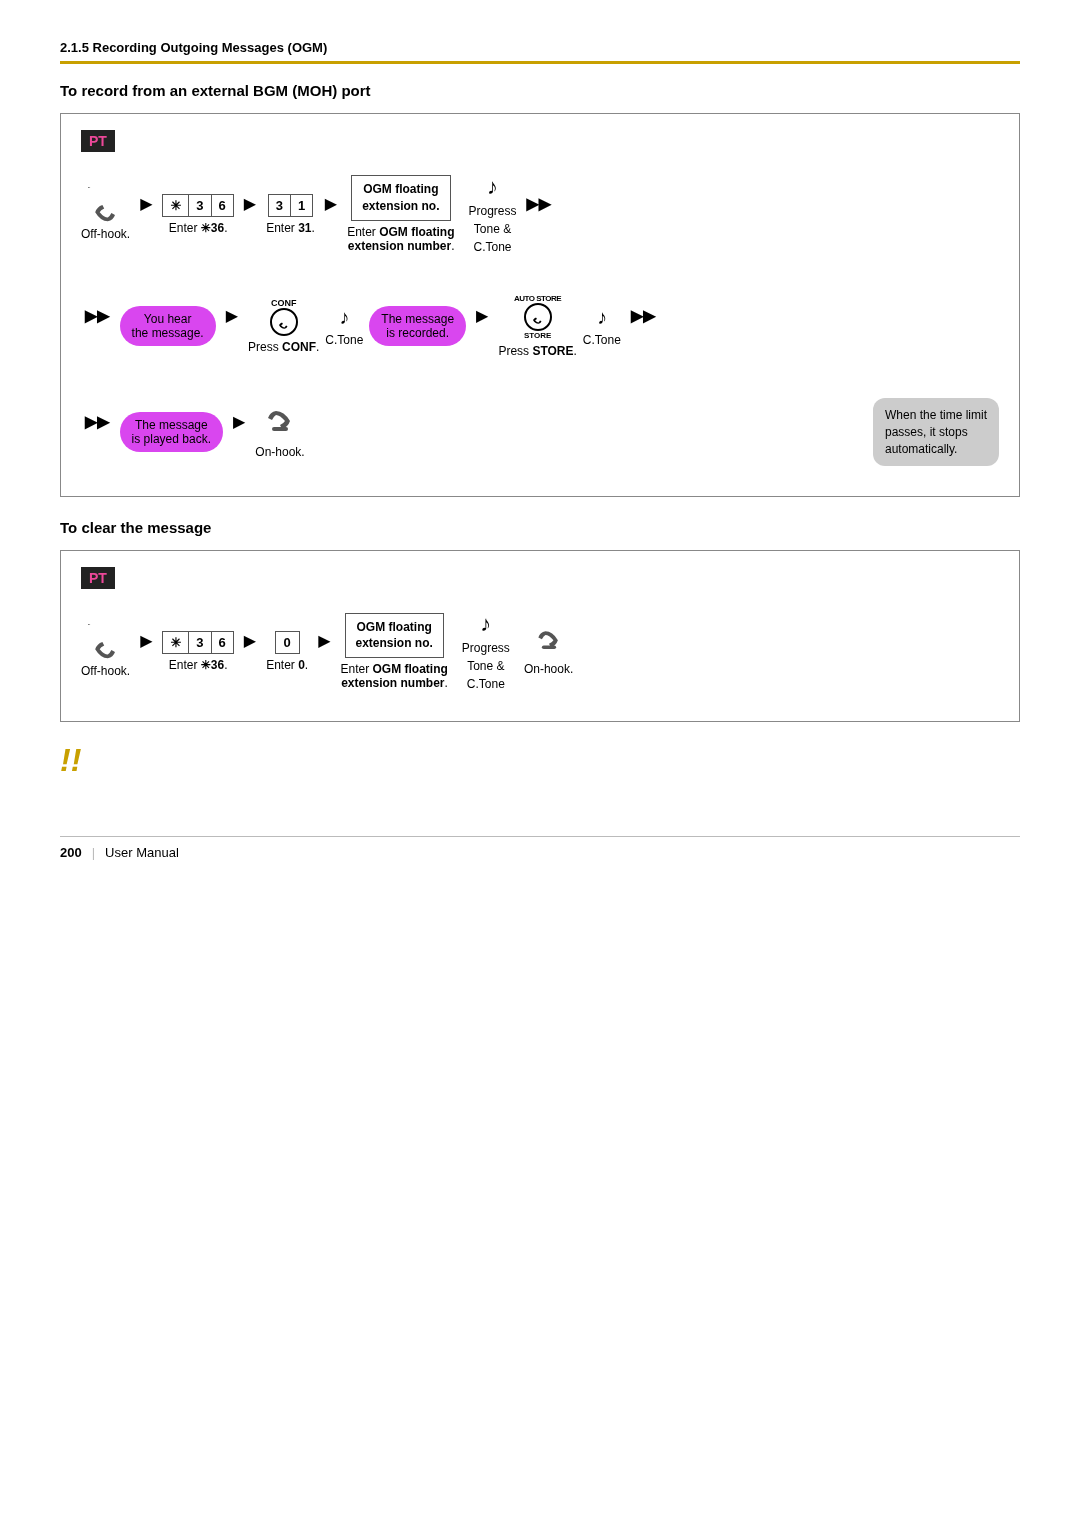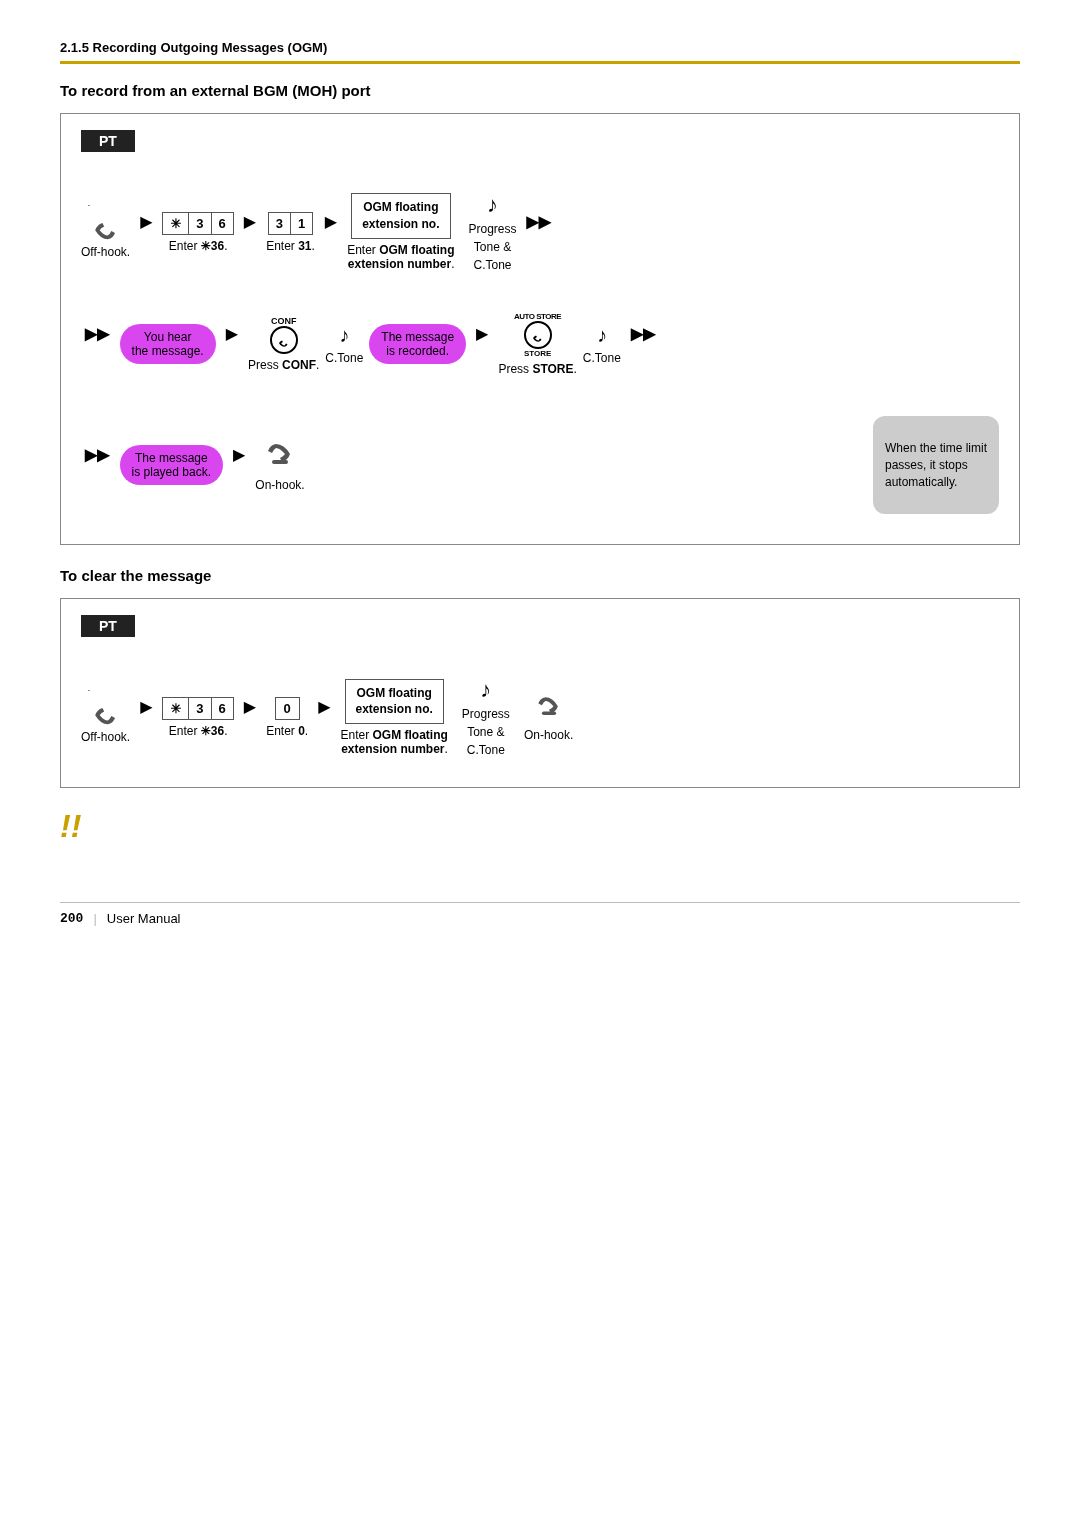--- a/index.html
+++ b/index.html
@@ -28,26 +28,25 @@
       margin-bottom: 14px;
     }
     .diagram-box {
       border: 1px solid #888;
       padding: 16px 20px 20px 20px;
       margin-bottom: 22px;
       position: relative;
     }
     .pt-label {
       background: #222;
-      color: #ffffff;
+      color: #ec4899;
       font-weight: bold;
       font-size: 14px;
       display: inline-block;
-      padding: 3px 18px;
-      margin-bottom: 18px;
+      padding: 3px 8px;
     }
     .flow-row {
       display: flex;
       align-items: center;
       flex-wrap: wrap;
       margin-bottom: 10px;
       gap: 6px;
     }
     .arrow {
       font-size: 16px;
@@ -99,21 +98,21 @@
       background: #d946ef;
       border-radius: 20px;
       padding: 6px 12px;
       font-size: 12px;
       text-align: center;
       position: relative;
     }
     .speech-bubble-right {
       background: #ccc;
       border-radius: 12px;
-      padding: 24px 12px;
+      padding: 9px 12px;
       font-size: 12px;
       text-align: left;
       position: relative;
       line-height: 1.4;
     }
     .icon-conf {
       display: flex;
       flex-direction: column;
       align-items: center;
       font-size: 10px;
@@ -171,21 +170,20 @@
       display: flex;
       align-items: center;
       gap: 10px;
       margin-top: 60px;
       border-top: 1px solid #bbb;
       padding-top: 8px;
       font-size: 13px;
     }
     .page-num {
       font-weight: bold;
-      font-family: Liberation Mono, monospace;
     }
     .separator {
       color: #bbb;
     }
     
     .svg-phone-off {
       width: 36px; height: 36px;
     }
     .flow-item {
       display: flex;

